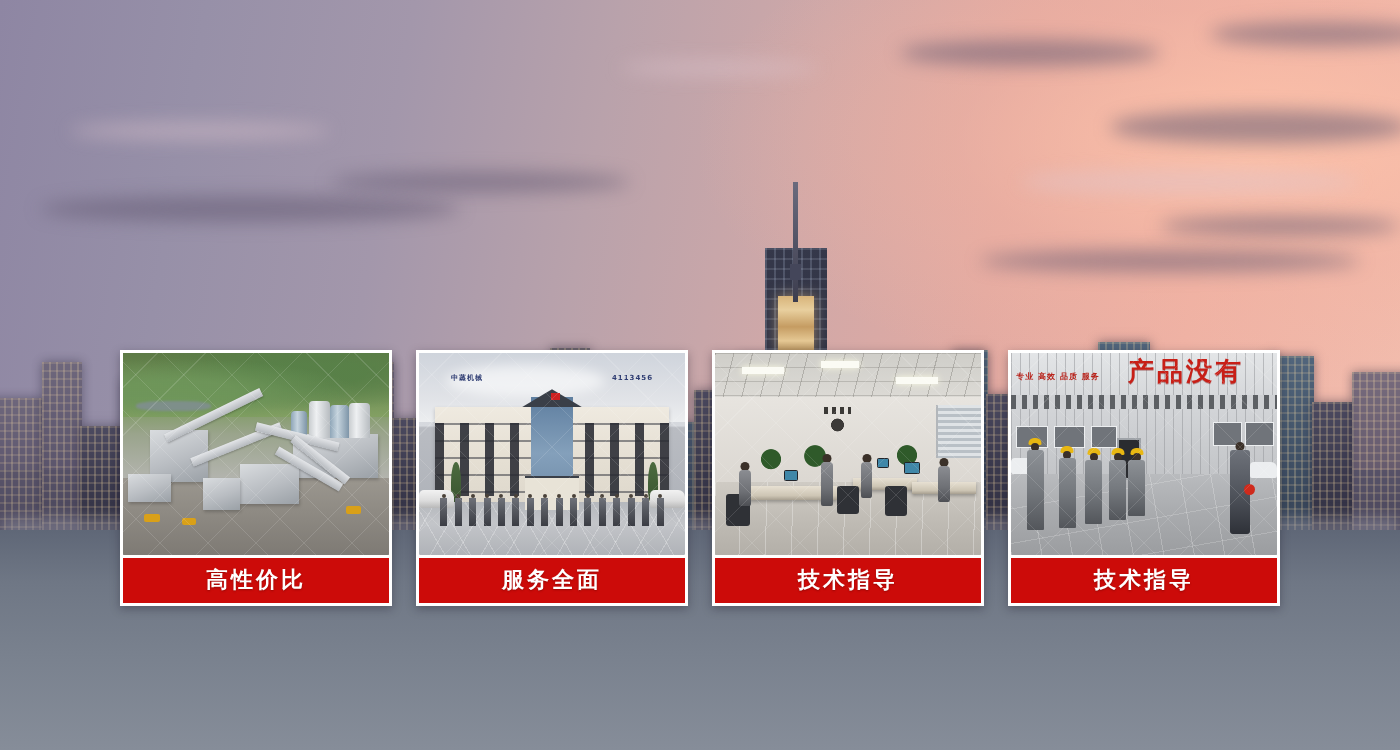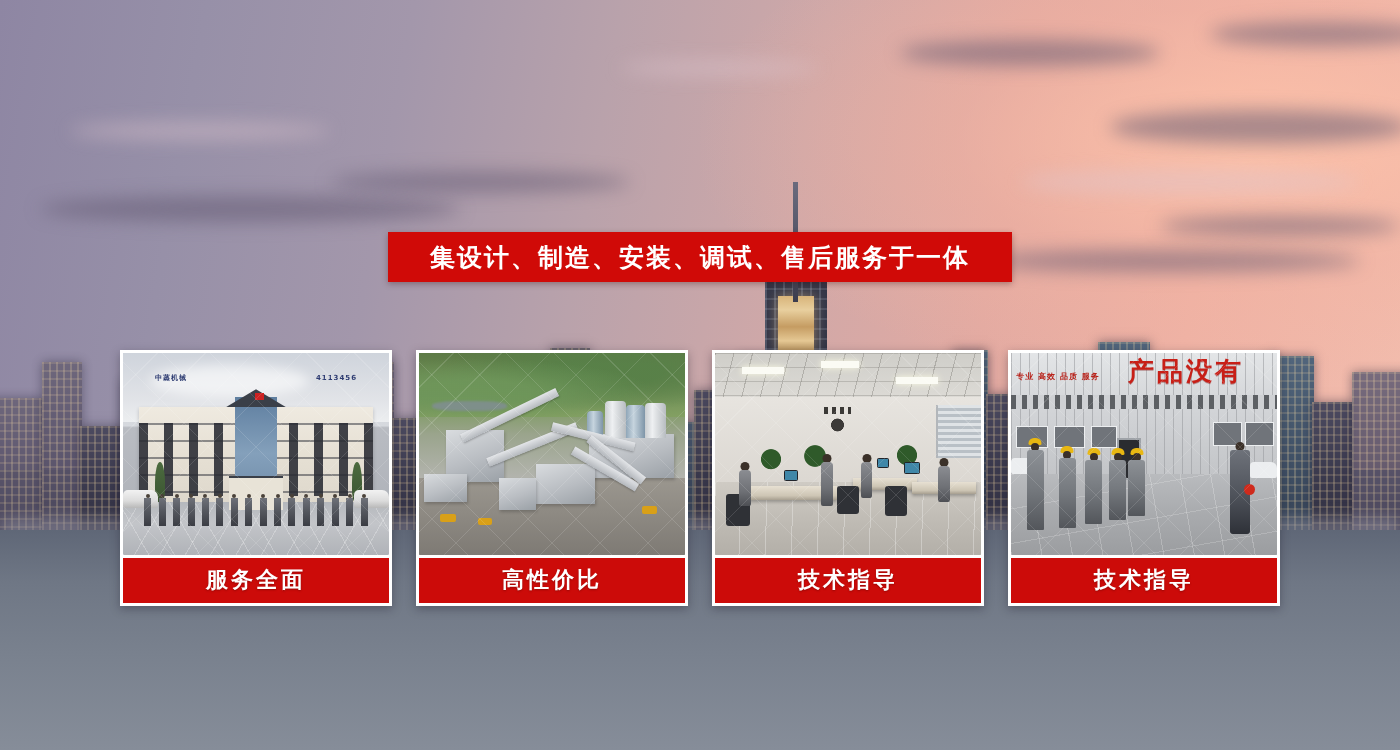--- a/index.html
+++ b/index.html
@@ -348,69 +348,22 @@
   </div>
   <div class="tower-crown"></div>
   <div class="tower-spire"></div>
 
   <div class="water-haze"></div>
   <div class="water">
     
   </div>
 
 
-  <div class="subbanner">
-    <span>集设计、制造、安装、调试、售后服务于一体</span>
-  </div>
 
   <div class="cards">
-
-    <div class="card">
-      <div class="card-photo">
-        <div class="p1">
-          <div class="p1-sky"></div>
-          <div class="p1-bldg"></div>
-          <div class="p1-center"></div>
-          <div class="p1-roof"></div>
-          <div class="p1-portico"></div>
-          <div class="p1-flag"></div>
-          <div class="p1-sign">
-            <span class="l">中蒸机械</span>
-            <span class="r">4113456</span>
-          </div>
-          <div class="p1-ground"></div>
-          <div class="p1-tree" style="left:12%; top:54%;"></div>
-          <div class="p1-tree" style="right:10%; top:54%;"></div>
-          <div class="p1-car left"></div>
-          <div class="p1-car right"></div>
-          <div class="p1-row">
-            <div class="person"></div>
-              <div class="person"></div>
-              <div class="person"></div>
-            <div class="person"></div>
-              <div class="person"></div>
-              <div class="person"></div>
-            <div class="person"></div>
-              <div class="person"></div>
-              <div class="person"></div>
-            <div class="person"></div>
-              <div class="person"></div>
-              <div class="person"></div>
-            <div class="person"></div>
-              <div class="person"></div>
-              <div class="person"></div>
-            <div class="person"></div>
-          </div>
-        </div>
-        <div class="wm"></div>
-      </div>
-      <div class="card-label">
-        <span>服务全面</span>
-      </div>
-    </div>
 
     <div class="card">
       <div class="card-photo">
         <div class="p2">
           <div class="p2-field"></div>
           <div class="p2-water"></div>
           <div class="p2-yard"></div>
           <div class="p2-silo" style="left:70%; top:24%; width:8%;  height:18%;"></div>
           <div class="p2-silo blue" style="left:78%; top:26%; width:7%; height:16%;"></div>
           <div class="p2-silo" style="left:85%; top:25%; width:8%;  height:17%;"></div>
@@ -431,20 +384,64 @@
         </div>
         <div class="wm"></div>
       </div>
       <div class="card-label">
         <span>高性价比</span>
       </div>
     </div>
 
     <div class="card">
       <div class="card-photo">
+        <div class="p1">
+          <div class="p1-sky"></div>
+          <div class="p1-bldg"></div>
+          <div class="p1-center"></div>
+          <div class="p1-roof"></div>
+          <div class="p1-portico"></div>
+          <div class="p1-flag"></div>
+          <div class="p1-sign">
+            <span class="l">中蒸机械</span>
+            <span class="r">4113456</span>
+          </div>
+          <div class="p1-ground"></div>
+          <div class="p1-tree" style="left:12%; top:54%;"></div>
+          <div class="p1-tree" style="right:10%; top:54%;"></div>
+          <div class="p1-car left"></div>
+          <div class="p1-car right"></div>
+          <div class="p1-row">
+            <div class="person"></div>
+              <div class="person"></div>
+              <div class="person"></div>
+            <div class="person"></div>
+              <div class="person"></div>
+              <div class="person"></div>
+            <div class="person"></div>
+              <div class="person"></div>
+              <div class="person"></div>
+            <div class="person"></div>
+              <div class="person"></div>
+              <div class="person"></div>
+            <div class="person"></div>
+              <div class="person"></div>
+              <div class="person"></div>
+            <div class="person"></div>
+          </div>
+        </div>
+        <div class="wm"></div>
+      </div>
+      <div class="card-label">
+        <span>服务全面</span>
+      </div>
+    </div>
+
+    <div class="card">
+      <div class="card-photo">
         <div class="p3">
           <div class="p3-ceiling"></div>
           <div class="p3-light" style="left:10%; top:7%;  width:16%;"></div>
           <div class="p3-light" style="left:40%; top:4%;  width:14%;"></div>
           <div class="p3-light" style="left:68%; top:12%; width:16%;"></div>
           <div class="p3-wall"></div>
           <div class="p3-decal"></div>
           <div class="p3-window"></div>
           <div class="p3-floor"></div>
           <div class="p3-desk" style="left:10%; top:66%; width:36%; height:7%;"></div>

